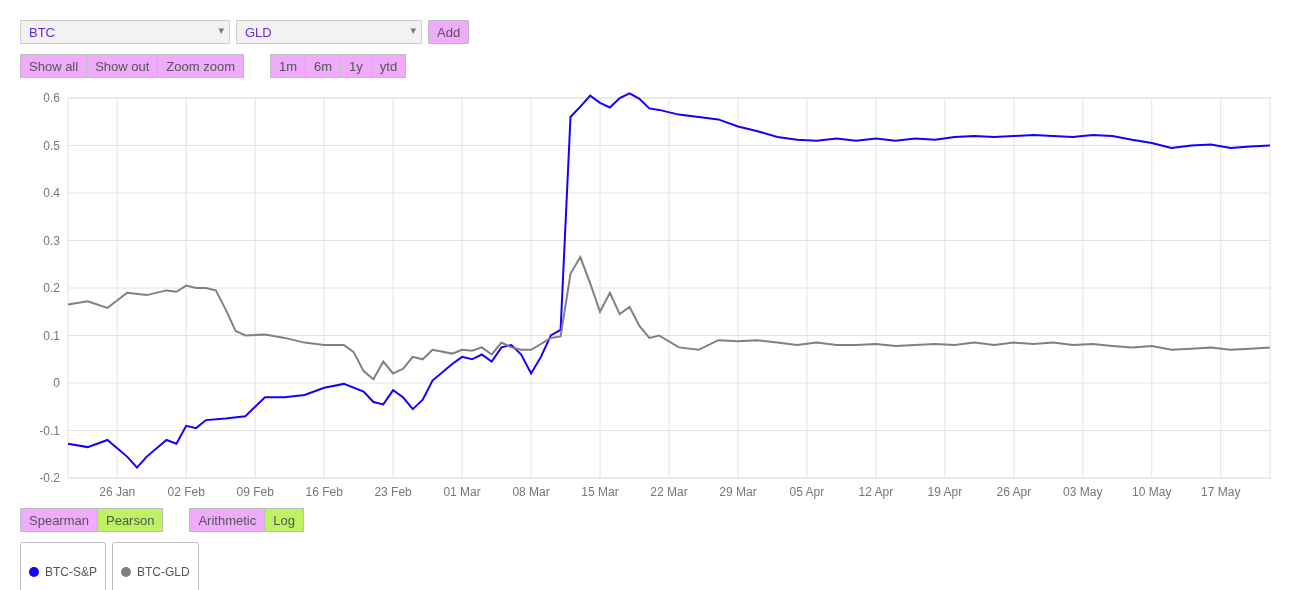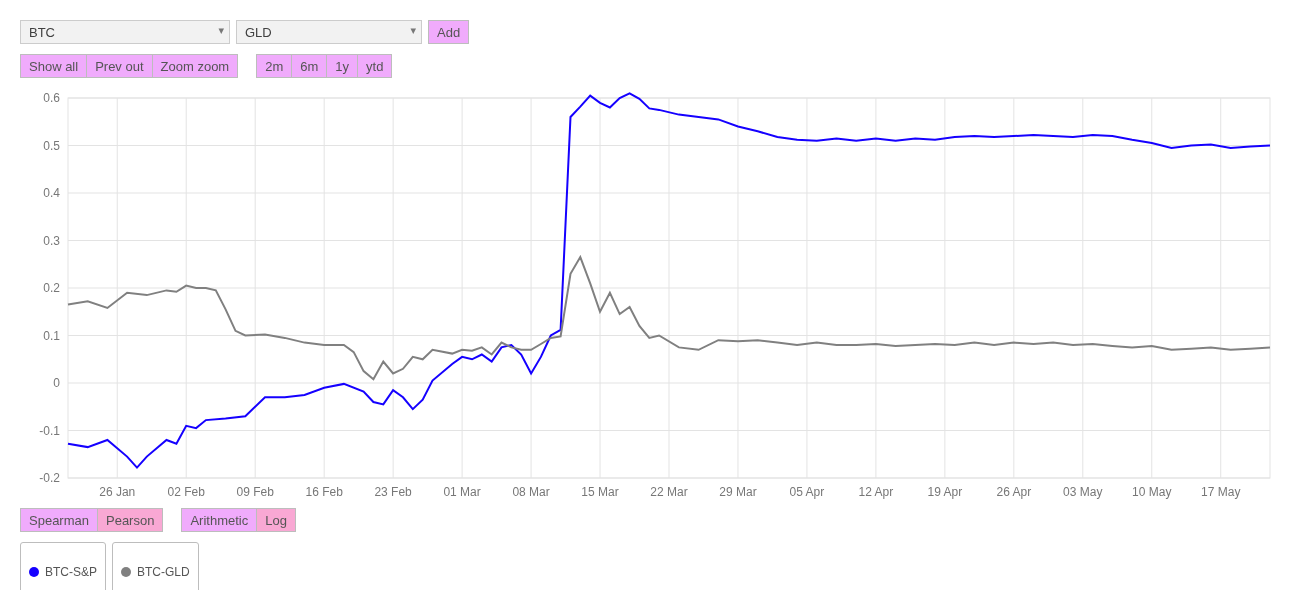--- a/index.html
+++ b/index.html
@@ -1,23 +1,23 @@
 <!DOCTYPE html>
 <html><head>
 <meta charset="utf-8">
 <style>
   html,body{margin:0;padding:0;font-family:"Helvetica Neue",Arial,sans-serif;font-size:13px;color:#555;background:#fff}
   .wrap{padding:20px 20px 20px 20px;width:1260px}
   .row{display:flex;align-items:center;gap:6px;margin-bottom:10px;flex-wrap:wrap}
-  .grp{display:flex;margin-right:12px}
-  select{appearance:none;-webkit-appearance:none;border:1px solid #ccc;background:#f2f2f2;height:24px;padding:2px 22px 2px 8px;font-size:13px;color:#404040;position:relative}
+  .grp{display:flex;margin-right:20px}
+  select{appearance:none;-webkit-appearance:none;border:1px solid #ccc;background:#f2f2f2;height:24px;padding:2px 22px 2px 8px;font-size:13px;color:#6d28d9;position:relative}
   .sel-wrap{position:relative;display:inline-block}
   .sel-wrap::after{content:"▾";position:absolute;right:6px;top:4px;font-size:11px;color:#777;pointer-events:none}
   .btn{border:1px solid #bdbdbd;background:#f0abfc;height:24px;padding:0 8px;font-size:13px;color:#555;cursor:pointer;display:inline-flex;align-items:center}
-  .btn.active{background:#f9a8d4}
+  .btn.active{background:#bef264}
   .grp .btn{border-right-width:0}
   .grp .btn:last-child{border-right-width:1px}
   .legend-chip{display:inline-flex;align-items:center;gap:6px;border:1px solid #bdbdbd;border-radius:3px;padding:18px 8px;height:22px;font-size:12px;color:#555;background:#fff;cursor:pointer}
   .swatch{width:10px;height:10px;border-radius:50%}
   svg{display:block}
   .axis-label{font-size:12px;fill:#777}
   .grid line{stroke:#e3e3e3;stroke-width:1}
   .plot-border{stroke:#e3e3e3;fill:none}
   .series{fill:none;stroke-width:2}
 </style>
@@ -36,25 +36,25 @@
       <select style="width:186px">
         <option>GLD</option>
       </select>
     </span>
     <button class="btn">Add</button>
   </div>
 
   <div class="row">
     <span class="grp">
       <button class="btn">Show all</button>
-      <button class="btn">Prev out</button>
+      <button class="btn">Show out</button>
       <button class="btn">Zoom zoom</button>
     </span>
     <span class="grp">
-      <button class="btn">2m</button>
+      <button class="btn">1m</button>
       <button class="btn">6m</button>
       <button class="btn">1y</button>
       <button class="btn">ytd</button>
     </span>
   </div>
 
   <svg id="chart" width="1260" height="420">
       <rect x="48" y="10" width="1202" height="380" class="plot-border"></rect>
       <g class="grid">
         <line x1="48" x2="1250" y1="390" y2="390"></line>

